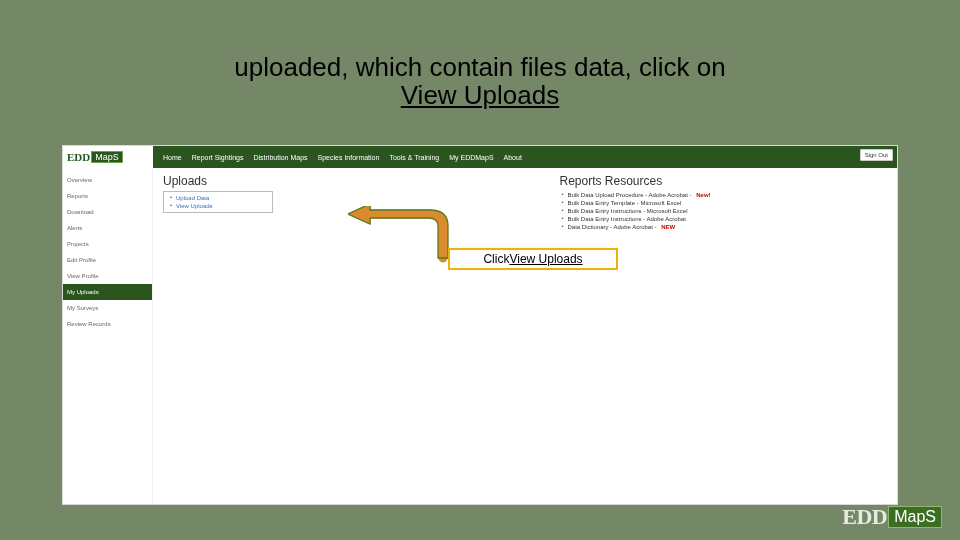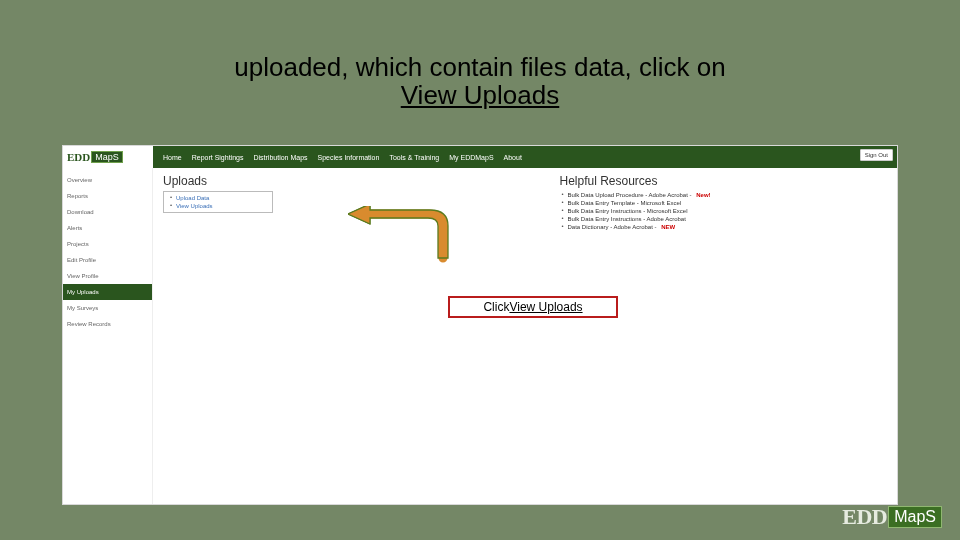--- a/index.html
+++ b/index.html
@@ -128,27 +128,26 @@
   }
   .resource .new { color: #cc0000; font-weight: bold; margin-left: 3px; }
 
   .callout {
     position: absolute;
     left: 295px;
     top: 80px;
     width: 170px;
     height: 22px;
     background: #fff;
-    border: 2px solid #b91c1c;
+    border: 2px solid #eab308;
     display: flex;
     align-items: center;
     justify-content: center;
     font-size: 12px;
     color: #000;
-    margin-top: 48px;
   }
   .callout .u { text-decoration: underline; }
 
   .arrow-svg {
     position: absolute;
     left: 195px;
     top: 38px;
     width: 110px;
     height: 60px;
     pointer-events: none;
@@ -223,21 +222,21 @@
     <div class="content">
       <div class="content-left">
         <div class="section-head">Uploads</div>
         <div class="upload-box">
           <span class="upload-link">Upload Data</span>
           <span class="upload-link">View Uploads</span>
         </div>
       </div>
 
       <div class="content-right">
-        <div class="section-head">Helpful Resources</div>
+        <div class="section-head">Reports Resources</div>
         <div class="resource">
           <span>Bulk Data Upload Procedure - Adobe Acrobat -</span>
           <span class="new">New!</span>
         </div>
         <div class="resource">
           <span>Bulk Data Entry Template - Microsoft Excel</span>
         </div>
         <div class="resource">
           <span>Bulk Data Entry Instructions - Microsoft Excel</span>
         </div>

